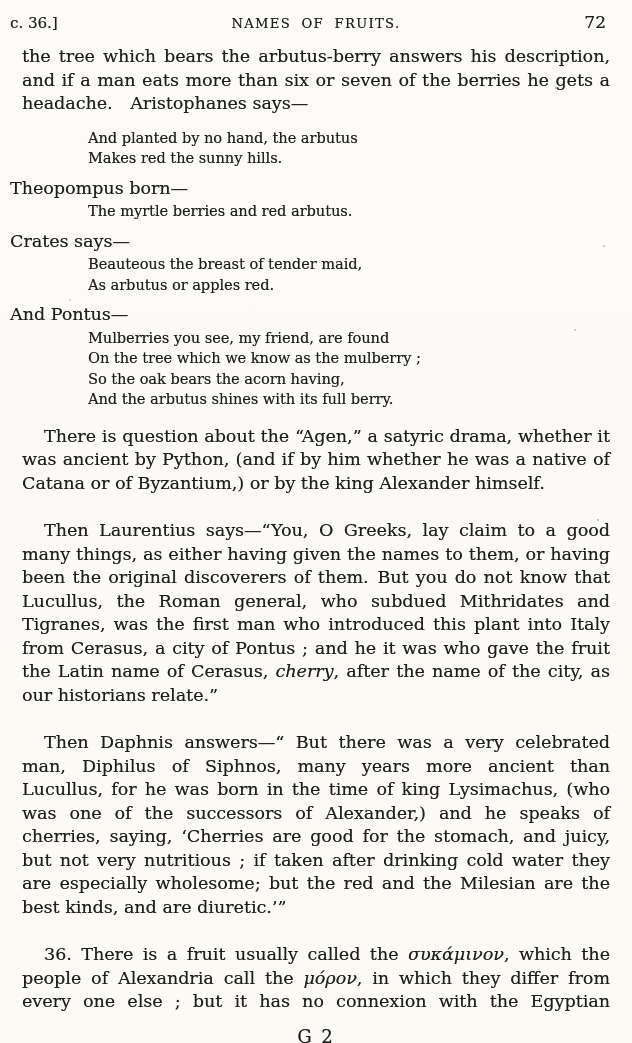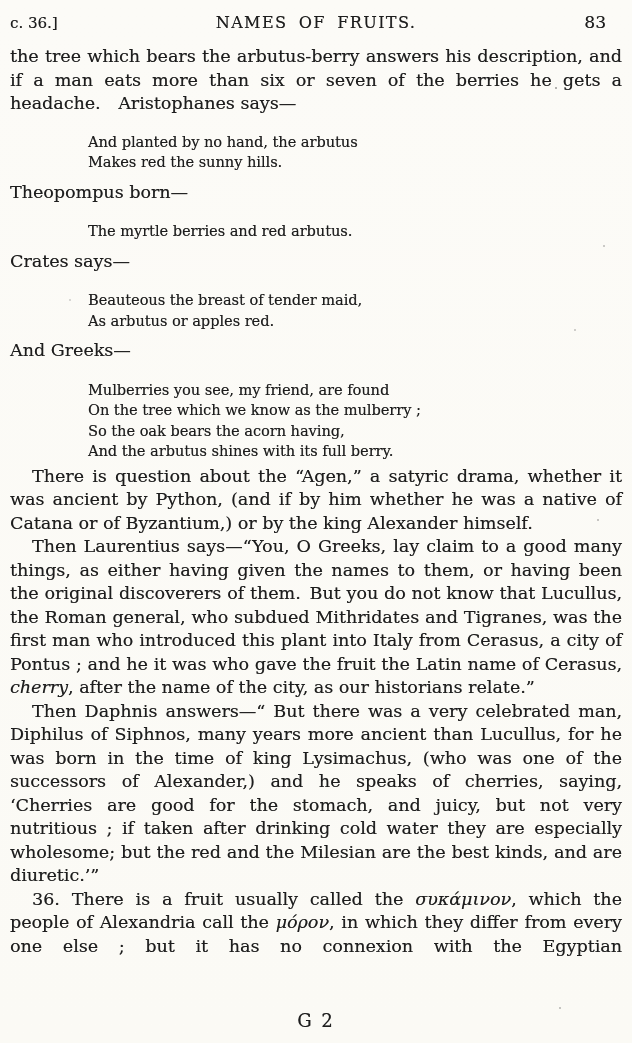--- a/index.html
+++ b/index.html
@@ -24,36 +24,36 @@
     overflow: hidden;
     text-shadow: 0.2px 0.2px 0.35px rgba(25,25,25,0.55);
   }
   .running-head {
     display: flex;
     align-items: baseline;
     margin-bottom: 11px;
     flex: 0 0 auto;
   }
   .head-left  { width: 120px; font-size: 15px; }
-  .head-center{ flex: 1; text-align: center; font-size: 16px; letter-spacing: 1.4px; word-spacing: 5px; }
+  .head-center{ flex: 1; text-align: center; font-size: 13px; letter-spacing: 1.4px; word-spacing: 5px; }
   .head-right { width: 120px; text-align: right; font-size: 17px; padding-right: 16px; box-sizing: border-box; }
   p.bodytext {
-    margin: 0;
+    margin: 12px;
     font-size: 17.5px;
     line-height: 23.5px;
     text-align: justify;
     text-justify: inter-word;
   }
   p.first { margin-top: 2px; }
   p.indent { text-indent: 22px; }
   p.after-verse { margin-top: 4px; }
   p.speaker { margin: 5px 0 1px 0; text-align: left; }
   p.full-last { text-align-last: justify; }
   .verse {
-    margin: 16px 0 3px 78px;
+    margin: 0 0 3px 78px;
     font-size: 14.5px;
     line-height: 20.5px;
     flex: 0 0 auto;
   }
   .vline { white-space: nowrap; }
   .greek, .ital { font-style: italic; }
   .sig {
     margin-top: auto;
     text-align: center;
     font-size: 18px;
@@ -63,21 +63,21 @@
   }
 </style>
 </head>
 <body>
 
 <div class="page">
 
   <div class="running-head">
     <span class="head-left">c. 36.]</span>
     <span class="head-center">NAMES OF FRUITS.</span>
-    <span class="head-right">83</span>
+    <span class="head-right">72</span>
   </div>
 
   <p class="bodytext first"><span>the tree which bears the arbutus-berry answers his description, and if a man eats more than six or seven of the berries he gets a headache. Aristophanes says—</span></p>
 
   <div class="verse">
     <div class="vline">And planted by no hand, the arbutus</div>
     <div class="vline">Makes red the sunny hills.</div>
   </div>
 
   <p class="bodytext speaker">Theopompus born—</p>
@@ -86,21 +86,21 @@
     <div class="vline">The myrtle berries and red arbutus.</div>
   </div>
 
   <p class="bodytext speaker">Crates says—</p>
 
   <div class="verse">
     <div class="vline">Beauteous the breast of tender maid,</div>
     <div class="vline">As arbutus or apples red.</div>
   </div>
 
-  <p class="bodytext speaker">And Greeks—</p>
+  <p class="bodytext speaker">And Pontus—</p>
 
   <div class="verse">
     <div class="vline">Mulberries you see, my friend, are found</div>
     <div class="vline">On the tree which we know as the mulberry ;</div>
     <div class="vline">So the oak bears the acorn having,</div>
     <div class="vline">And the arbutus shines with its full berry.</div>
   </div>
 
 
   <p class="bodytext indent"><span>There is question about the “Agen,” a satyric drama, whether it was ancient by Python, (and if by him whether he was a native of Catana or of Byzantium,) or by the king Alexander himself.</span></p>

